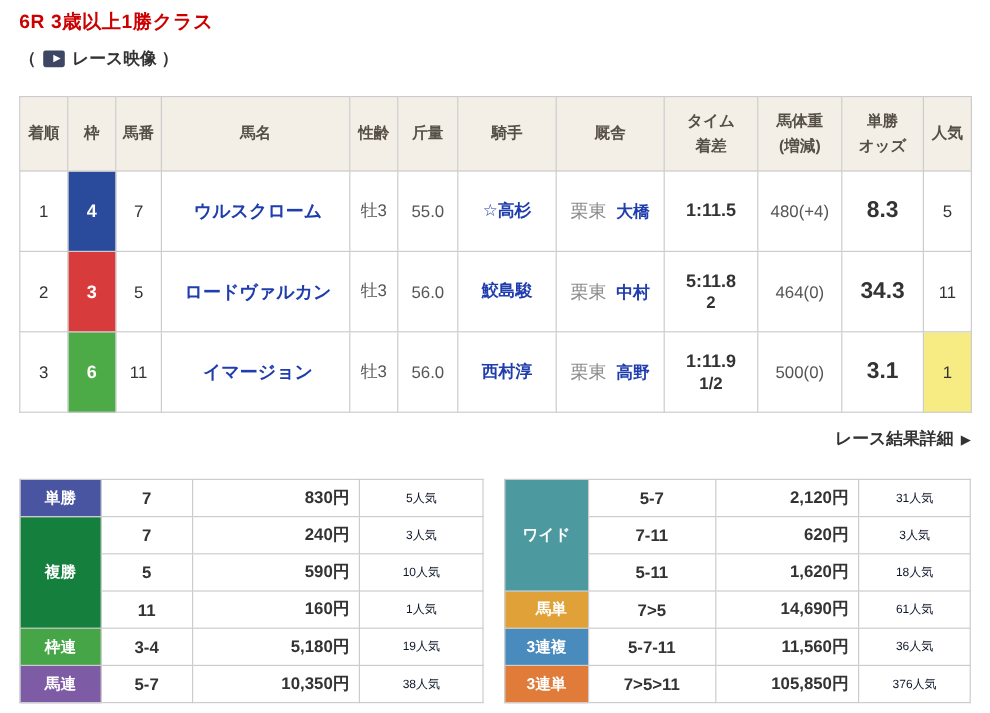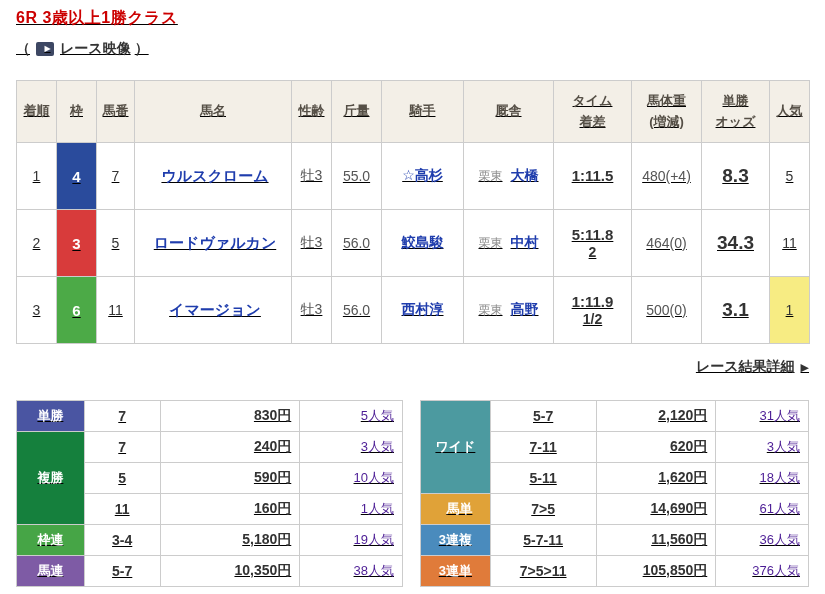--- a/index.html
+++ b/index.html
@@ -2,21 +2,21 @@
 <html><head>
 <meta charset="utf-8">
 <style>
   * { margin:0; padding:0; box-sizing:border-box; }
   body {
     font-family: "Liberation Sans", "DejaVu Sans", sans-serif;
     background:#ffffff;
     width:825px; height:594px;
     overflow:hidden;
   }
-  .page { width:825px; height:594px; padding:8px 16px 0 16px; background:#fff;text-decoration:underline; }
+  .page { width:825px; height:594px; padding:8px 16px 0 16px; background:#fff; }
 
   
   .race-title { color:#cc0000; font-size:16px; font-weight:bold; letter-spacing:0.5px; }
   .race-cond  { margin-top:11px; font-size:14px; font-weight:bold; color:#333; display:flex; align-items:center; gap:4px; }
   .video-icon {
     display:inline-flex; align-items:center; justify-content:center;
     width:18px; height:14px; background:#3d4763; border-radius:2px;
     color:#fff; font-size:8px; line-height:1; margin:0 2px;
   }
   .video-icon span{ margin-left:5px; }
@@ -30,39 +30,39 @@
   table.results th, table.results td { border:1px solid #ccc; text-align:center; vertical-align:middle; }
   table.results th {
     background:#f3efe7; color:#554f46; font-size:13px; font-weight:bold;
     height:62px; line-height:1.55; padding:4px 2px;
   }
   table.results td { height:67px; background:#fff; }
   td.frame-cell { padding:0; color:#fff; font-weight:bold; font-size:15px; }
   td.name-cell  { text-align:left; padding-left:4px; }
   a.blue-link { color:#1f3dad; font-weight:bold; text-decoration:none; cursor:pointer; }
   .horse-name { font-size:15px; }
-  .sub-note   { font-size:12px; color:#8c8c8c; font-weight:normal; margin-right:8px; }
+  .sub-note   { font-size:15px; color:#8c8c8c; font-weight:normal; margin-right:8px; }
   .muted      { color:#555; }
   .time-main  { font-weight:bold; font-size:15px; color:#333; line-height:1.2; }
   .time-margin{ font-size:14px; color:#333; font-weight:bold; line-height:1.2; }
   .odds-val   { font-weight:bold; font-size:19px; }
 
   
   .detail-row { width:793px; text-align:right; margin-top:13px; }
   .detail-link { color:#333; font-size:14px; font-weight:bold; text-decoration:none; cursor:pointer;text-align:right; }
   .detail-arrow { font-size:11px; margin-left:6px; }
 
   
   .payouts { display:flex; gap:17px; margin-top:24px; }
   table.payout { border-collapse:collapse; table-layout:fixed; font-size:14px; }
   table.payout th, table.payout td { border:1px solid #ccc; height:31px; padding:0 8px; }
   table.payout th { color:#fff; font-weight:bold; font-size:13px; text-align:center; padding:0 2px; }
   td.combo  { text-align:center; font-weight:bold; color:#333; }
   td.amount { text-align:right; font-weight:bold; color:#333; }
-  td.popu   { text-align:right; color:#4c1d95; font-size:13px; }
+  td.popu   { text-align:center; color:#0f172a; font-size:10px; }
 </style>
 </head>
 <body>
 
 <div class="page">
 
   <div class="race-title">6R 3歳以上1勝クラス</div>
   <div class="race-cond">
     <span>（</span>
     <a class="race-video-link">

